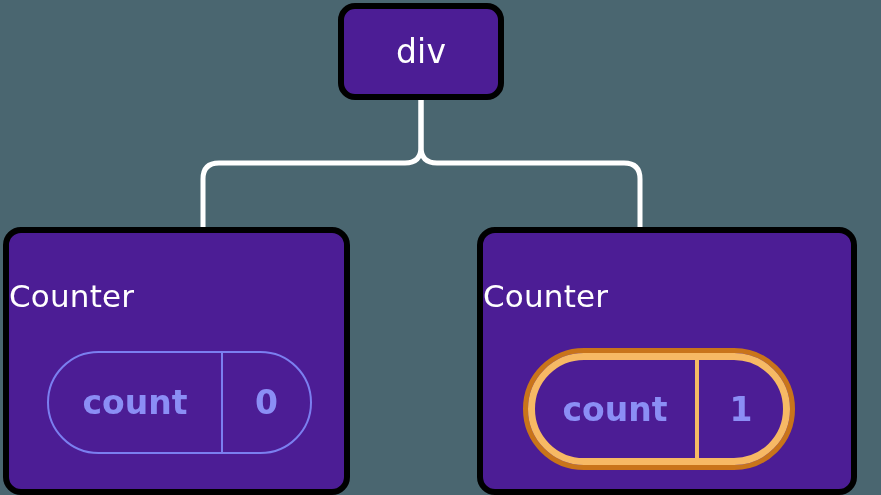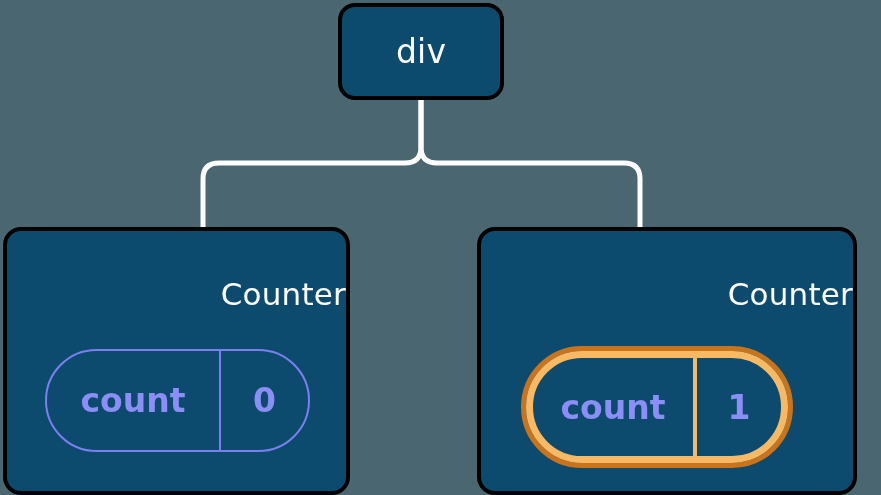--- a/index.html
+++ b/index.html
@@ -28,22 +28,22 @@
     top: 0;
     width: 881px;
     height: 495px;
     pointer-events: none;
   }
 
   
   .node {
     position: absolute;
     box-sizing: border-box;
-    background: #0c4a6e;
-    border: 4px solid #000000;
+    background: #4c1d95;
+    border: 6px solid #000000;
     border-radius: 17px;
   }
 
   
   #node-div {
     left: 338px;
     top: 3px;
     width: 166px;
     height: 97px;
     display: flex;
@@ -65,21 +65,21 @@
     border-radius: 18px;
   }
   #node-counter-left  { left: 3px;   width: 347px; }
   #node-counter-right { left: 477px; width: 380px; }
 
   .node-title {
     position: absolute;
     left: 0;
     right: 0;
     top: 48px;
-    text-align: right;
+    text-align: left;
     color: #ffffff;
     font-size: 31px;
     font-weight: 400;
     letter-spacing: 0.2px;
     line-height: 1;
   }
 
   
   .pill {
     position: absolute;

